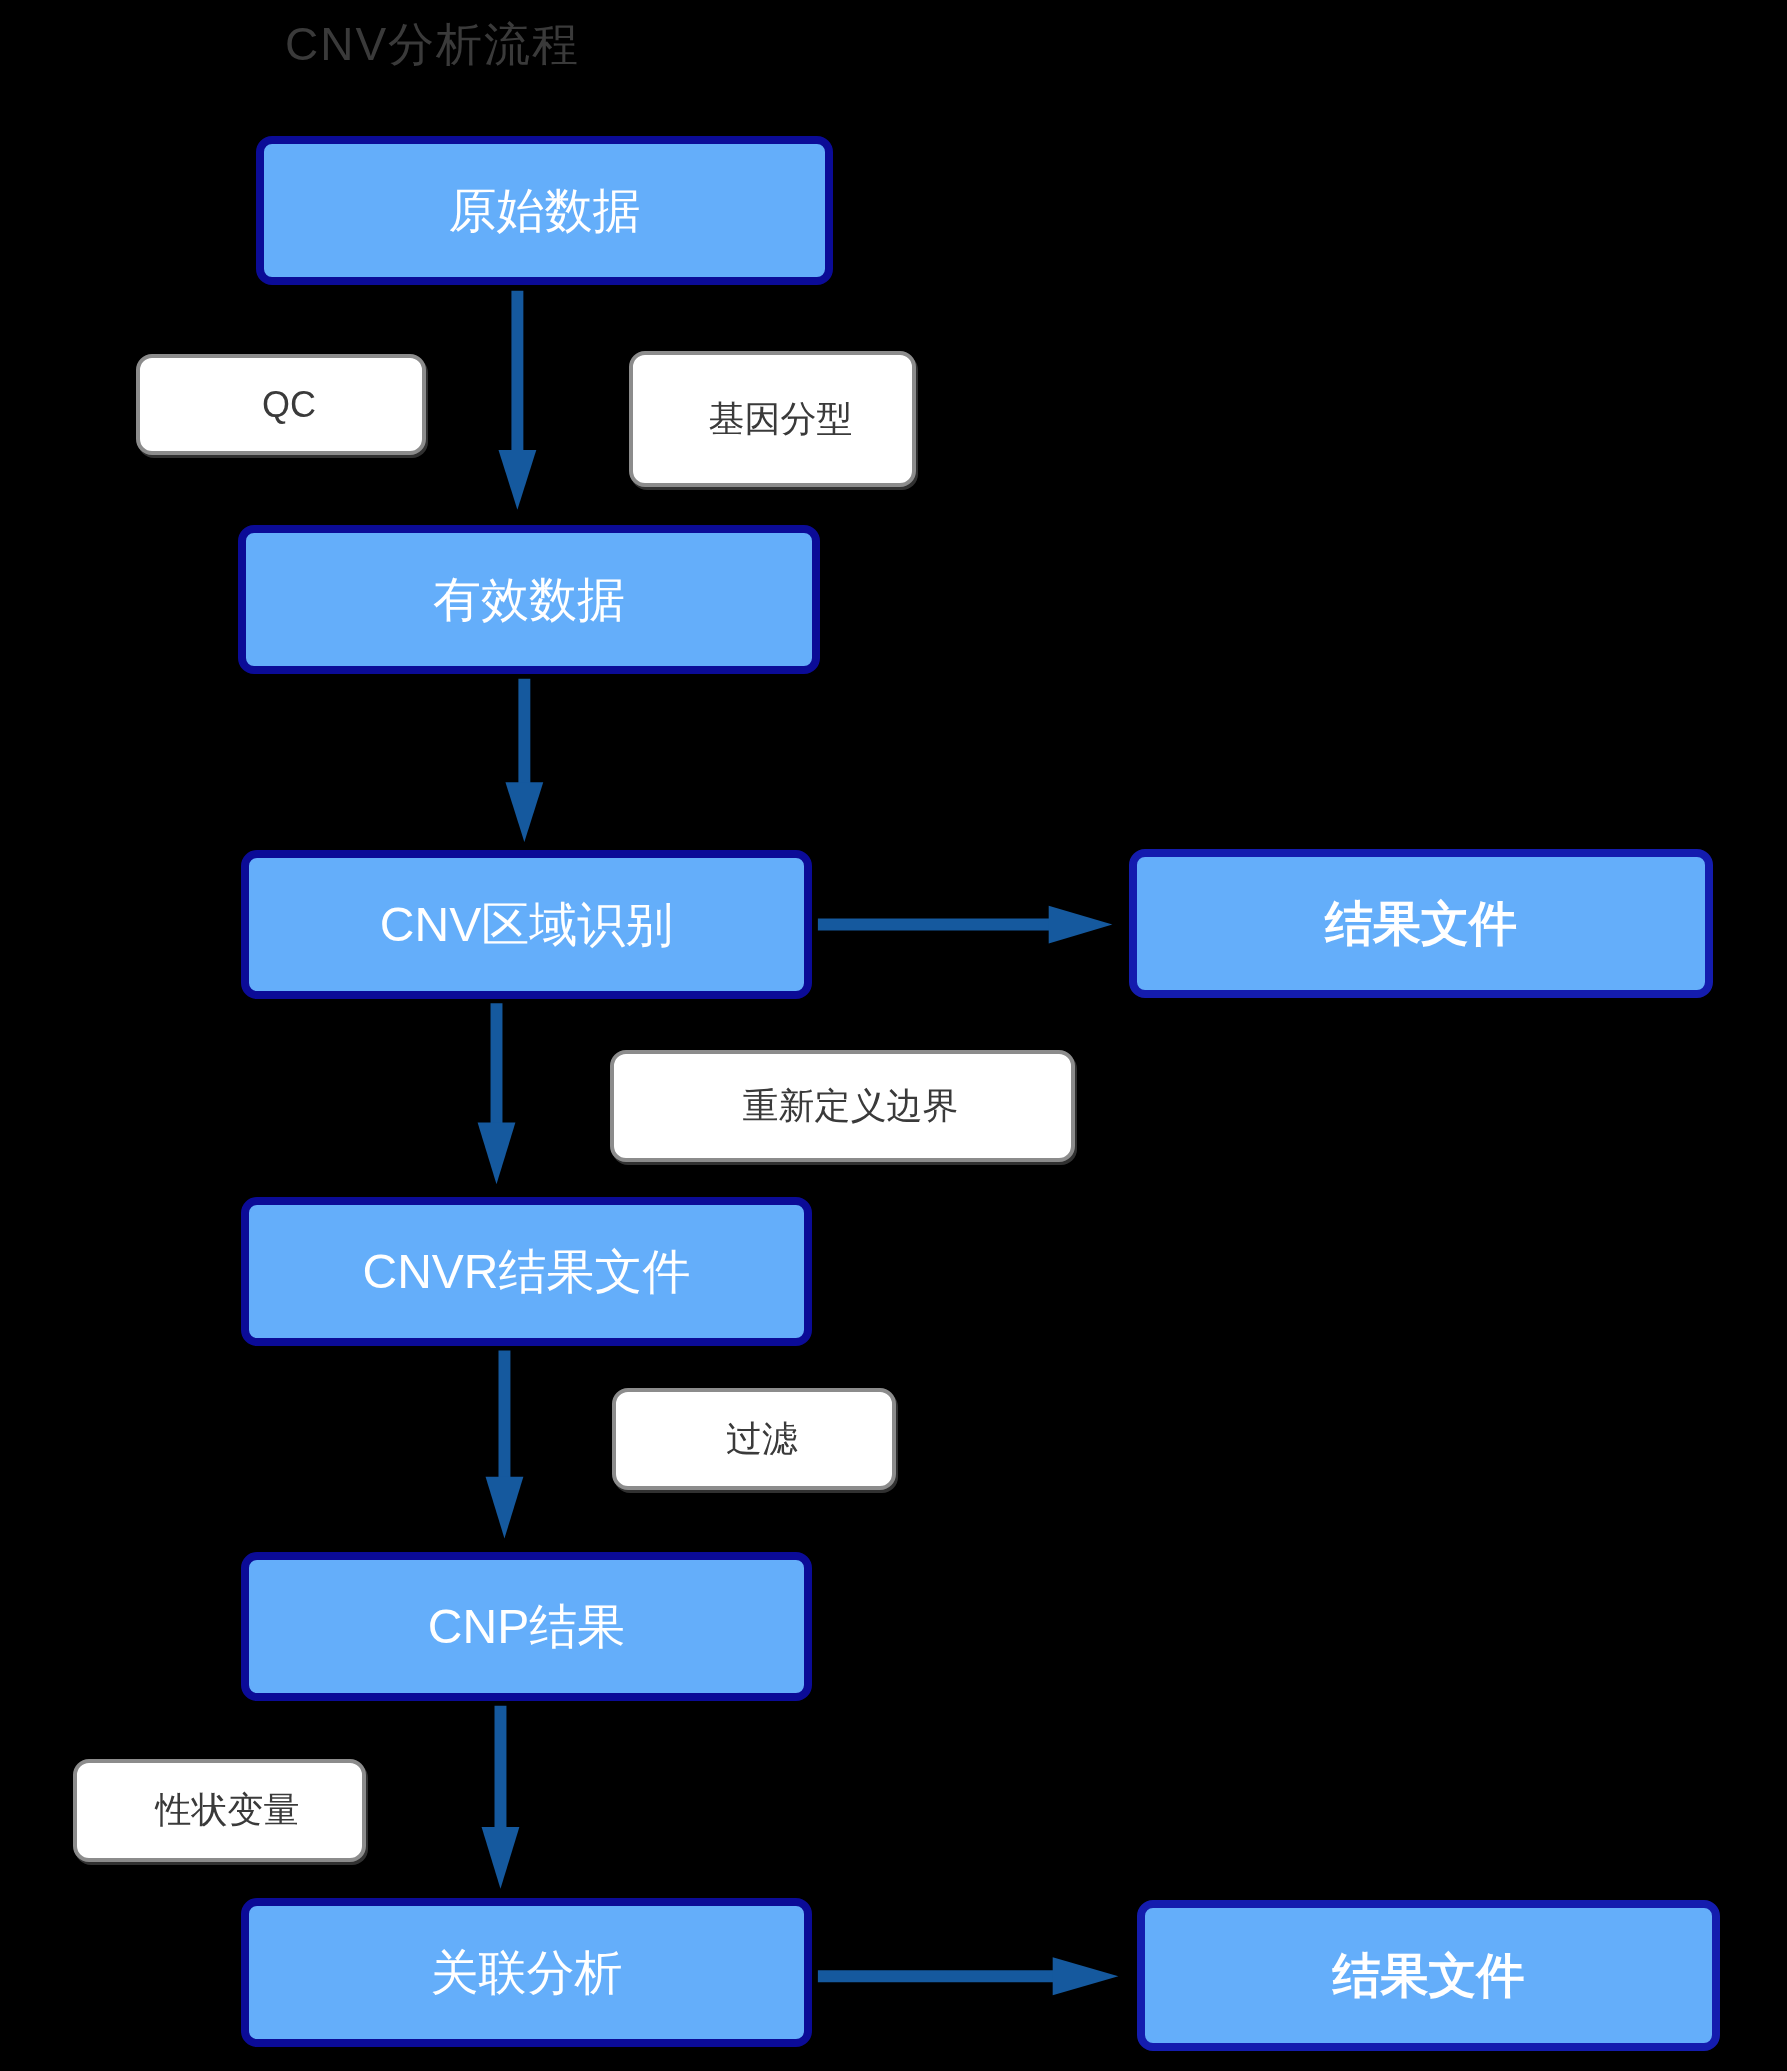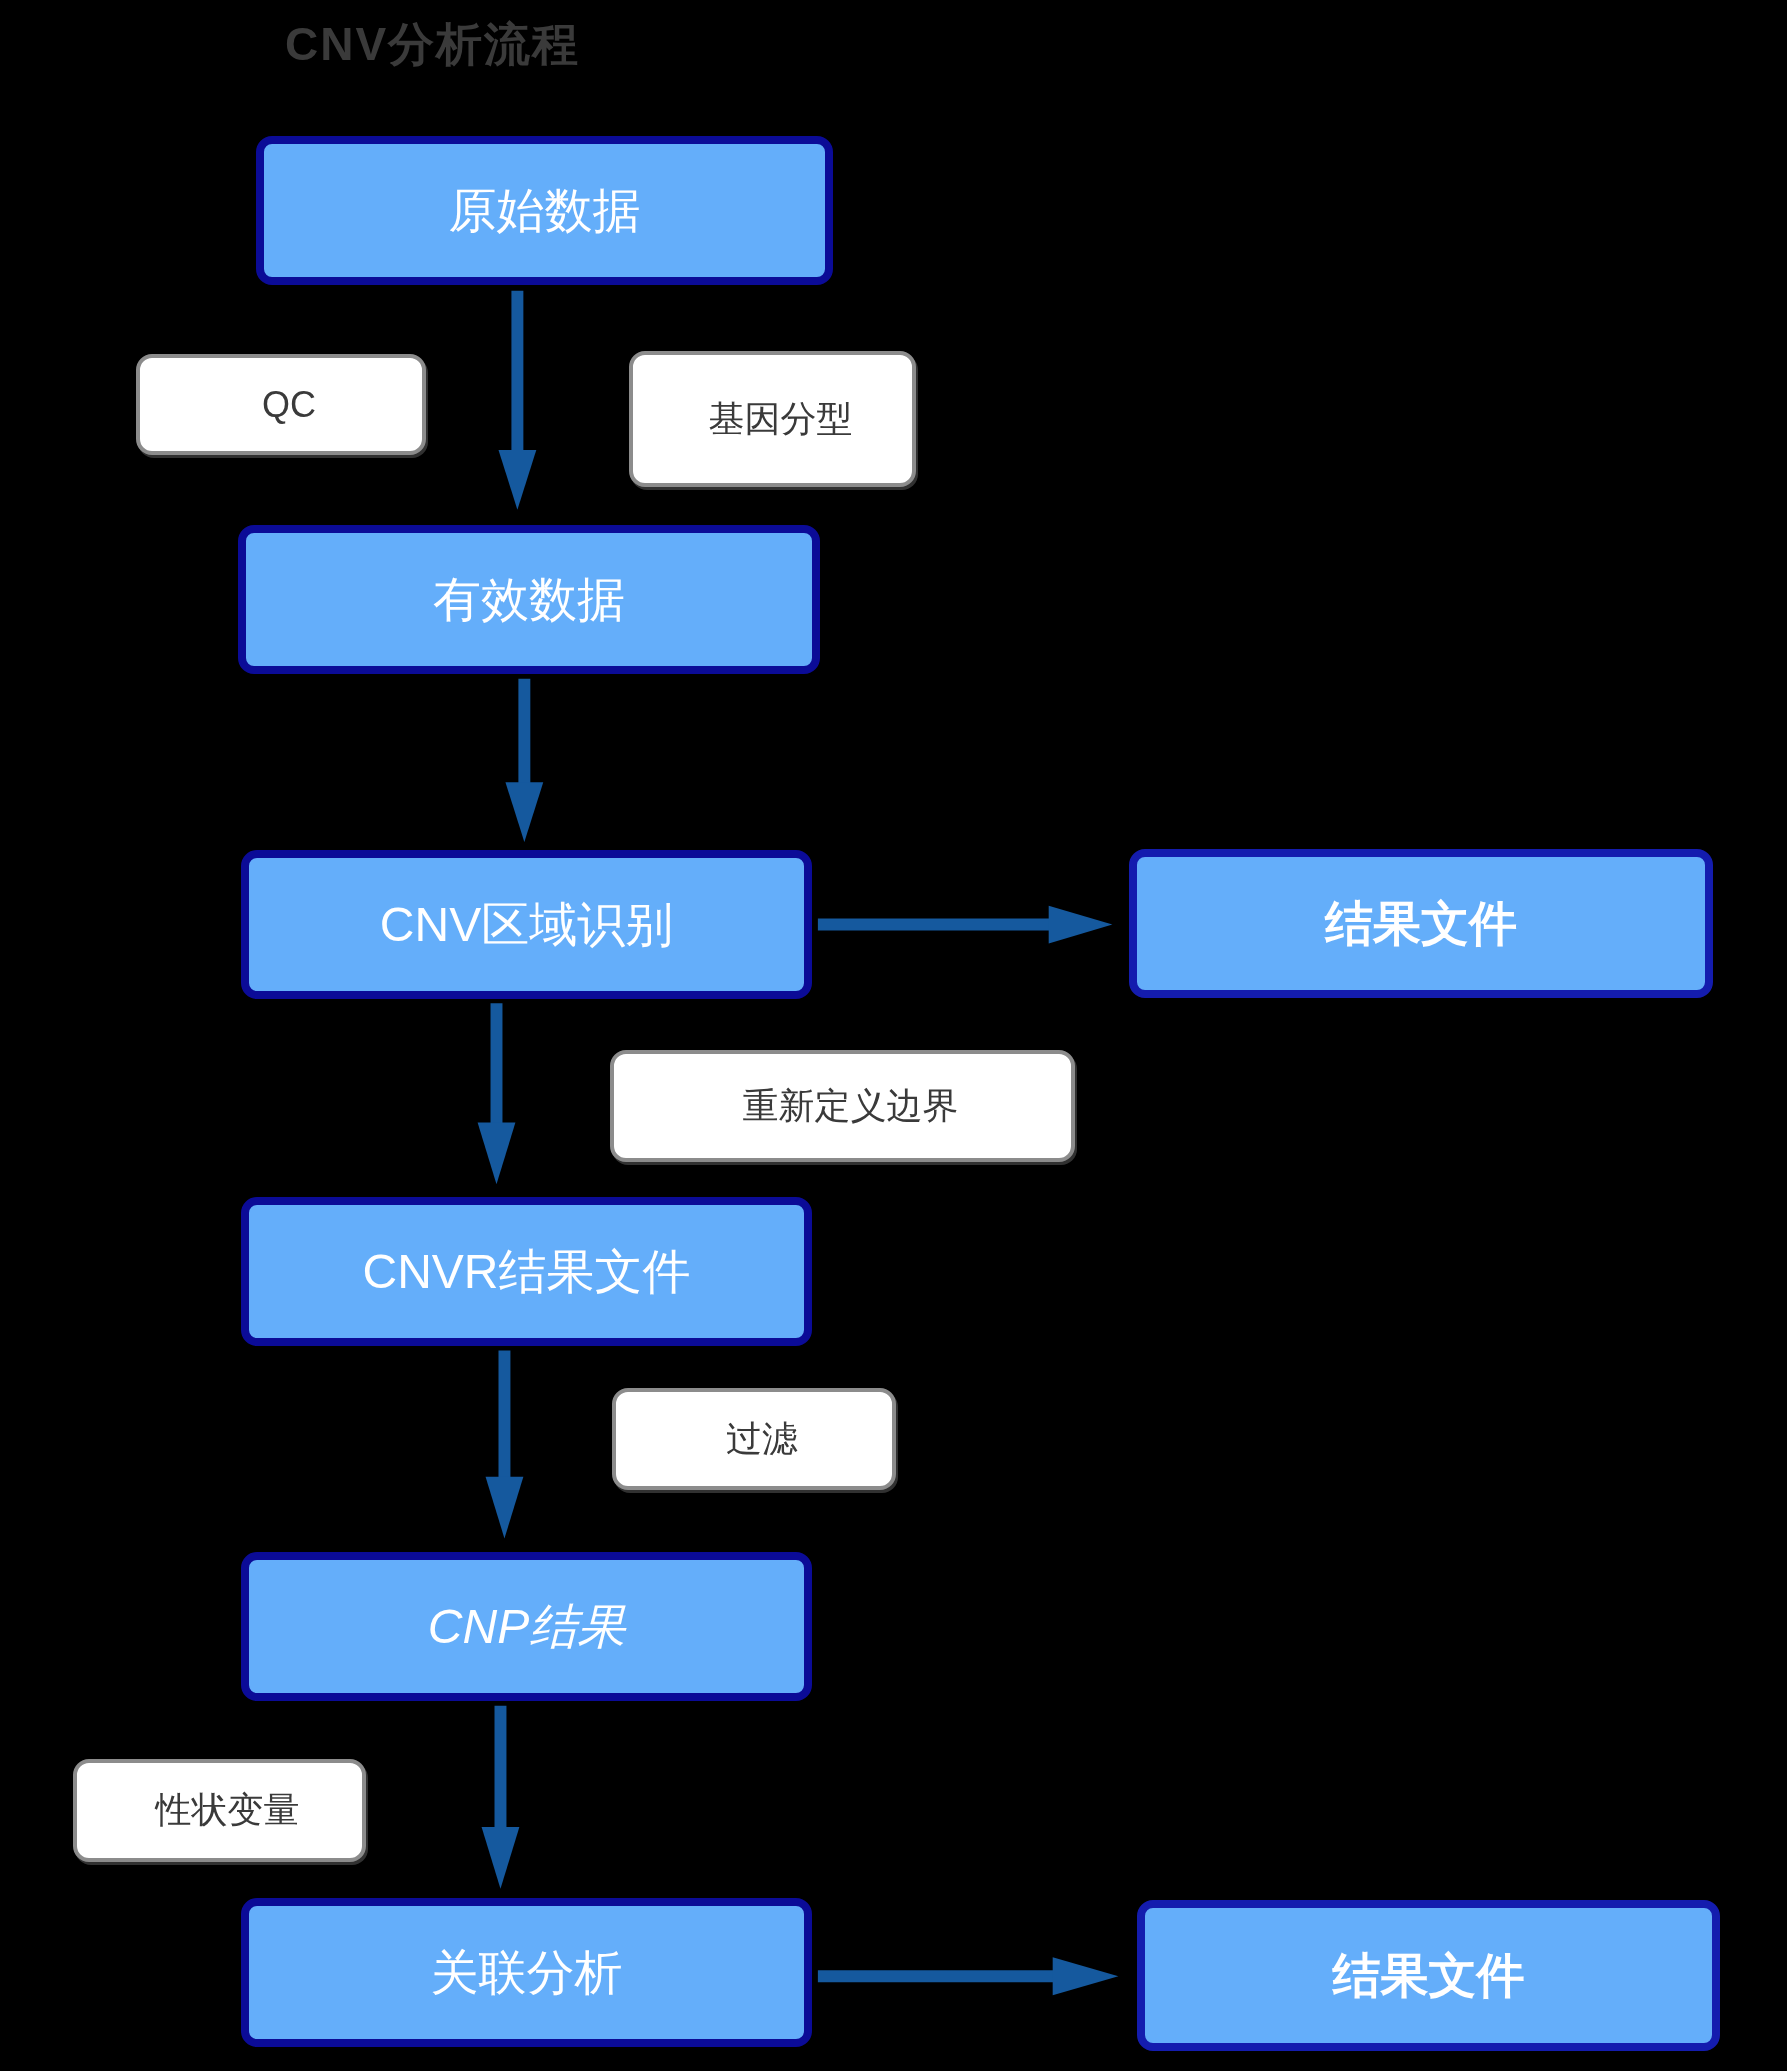--- a/index.html
+++ b/index.html
@@ -17,21 +17,21 @@
   html,body{margin:0;padding:0;}
   body{
     width:1787px;height:2072px;
     background:var(--background);
     position:relative;
     font-family:"Liberation Sans","DejaVu Sans",sans-serif;
     overflow:hidden;
   }
   .title{
     position:absolute;left:285px;top:14px;
-    font-size:46px;font-weight:bold;
+    font-size:46px;font-weight:normal;
     color:var(--title-text);
     letter-spacing:2px;
     white-space:nowrap;
   }
   .node{
     position:absolute;
     box-sizing:border-box;
     background:var(--node-fill);
     border:8px solid var(--node-border);
     border-radius:16px;
@@ -60,21 +60,21 @@
   }
   #arrow-layer line{stroke:var(--arrow);stroke-width:12px;}
   #arrow-layer polygon{fill:var(--arrow);}
 
   
   #node-raw-data      {left:256px; top:136px;  width:577px;height:149px;}
   #node-valid-data    {left:238px; top:525px;  width:582px;height:149px;}
   #node-cnv-region    {left:241px; top:850px;  width:571px;height:149px;}
   #node-result-top    {left:1129px;top:849px;  width:584px;height:149px;}
   #node-cnvr-result   {left:241px; top:1197px; width:571px;height:149px;}
-  #node-cnp-result    {left:241px; top:1552px; width:571px;height:149px;font-style:italic;}
+  #node-cnp-result    {left:241px; top:1552px; width:571px;height:149px;}
   #node-association   {left:241px; top:1898px; width:571px;height:149px;}
   #node-result-bottom {left:1137px;top:1900px; width:583px;height:151px;}
 
   
   #label-qc        {left:136px;top:354px; width:290px;height:101px;}
   #label-genotyping{left:629px;top:351px; width:287px;height:136px;}
   #label-redefine  {left:610px;top:1050px;width:465px;height:112px;}
   #label-filter    {left:612px;top:1388px;width:284px;height:102px;}
   #label-trait     {left:73px; top:1759px;width:293px;height:103px;}
 </style>

